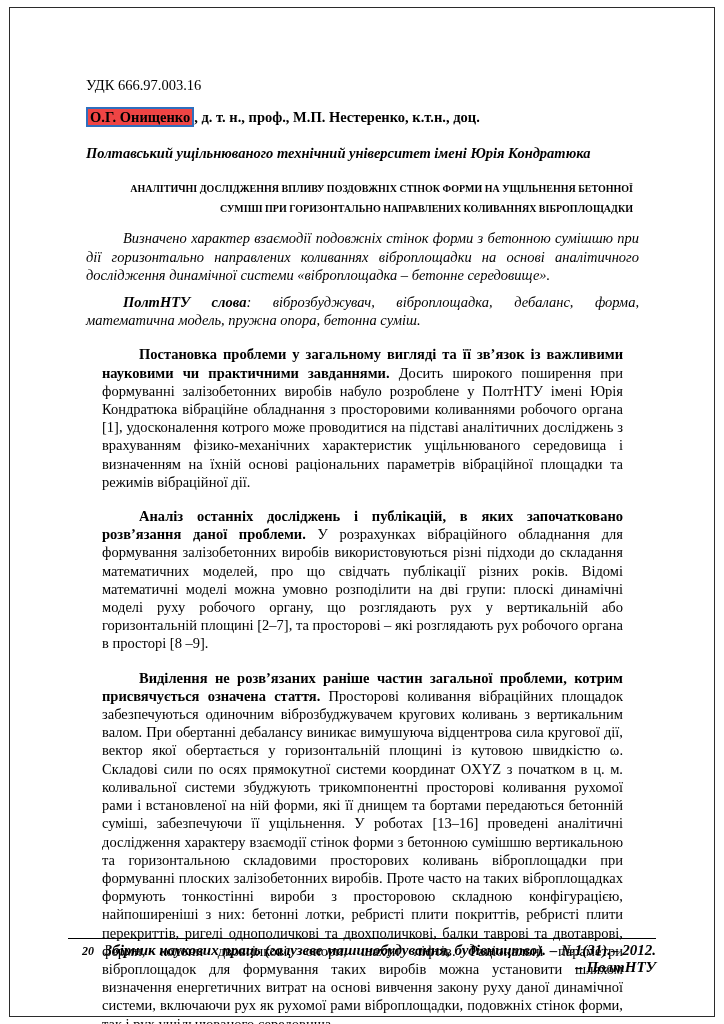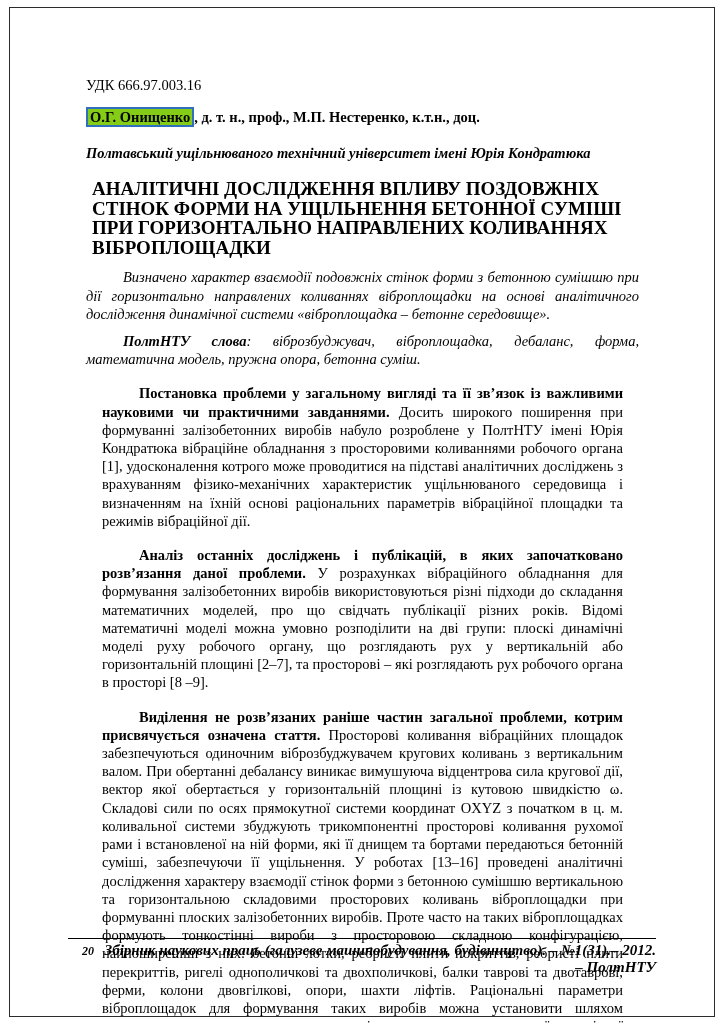--- a/index.html
+++ b/index.html
@@ -35,36 +35,36 @@
   }
   .udk {
     margin: 0 0 13px 0;
   }
   .authors {
     margin: 0 0 17px 0;
     font-weight: bold;
   }
   .highlight-box {
     border: 2px solid #2f6fbe;
-    background: #84cc16;
+    background: #ef4444;
     padding: 0 2px;
     display: inline-block;
     line-height: 16px;
   }
   .affiliation {
     margin: 0 0 17px 0;
     font-weight: bold;
     font-style: italic;
   }
   .title {
     margin: 0 0 11px 0;
     padding: 0 6px;
     font-weight: bold;
-    text-align: left;
-    font-size: 19px;
+    text-align: right;
+    font-size: 10px;
     line-height: 19.5px;
   }
   .abstract {
     margin: 0 0 9px 0;
     font-style: italic;
     text-align: justify;
     text-indent: 37px;
   }
   .keywords {
     margin: 0 0 15px 0;

